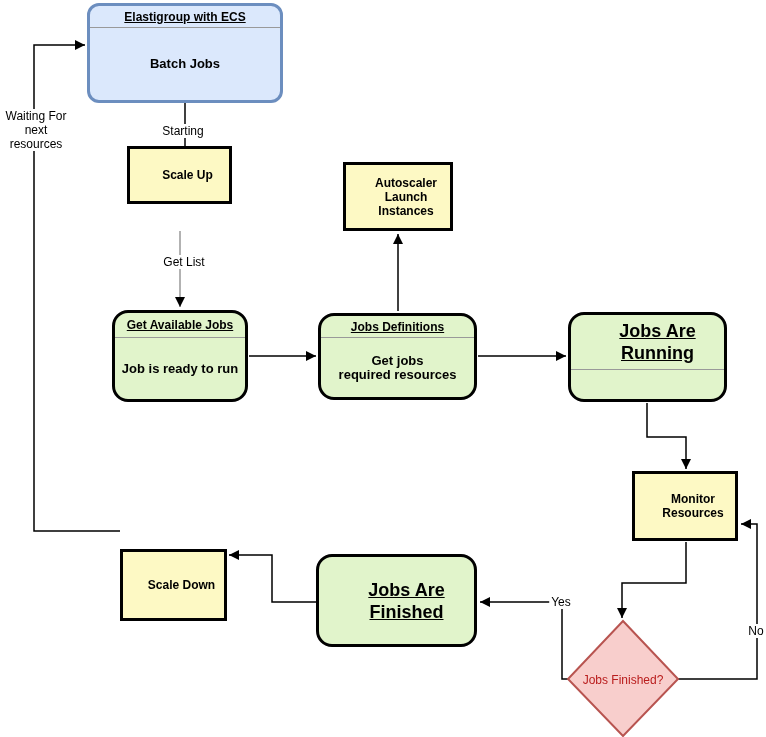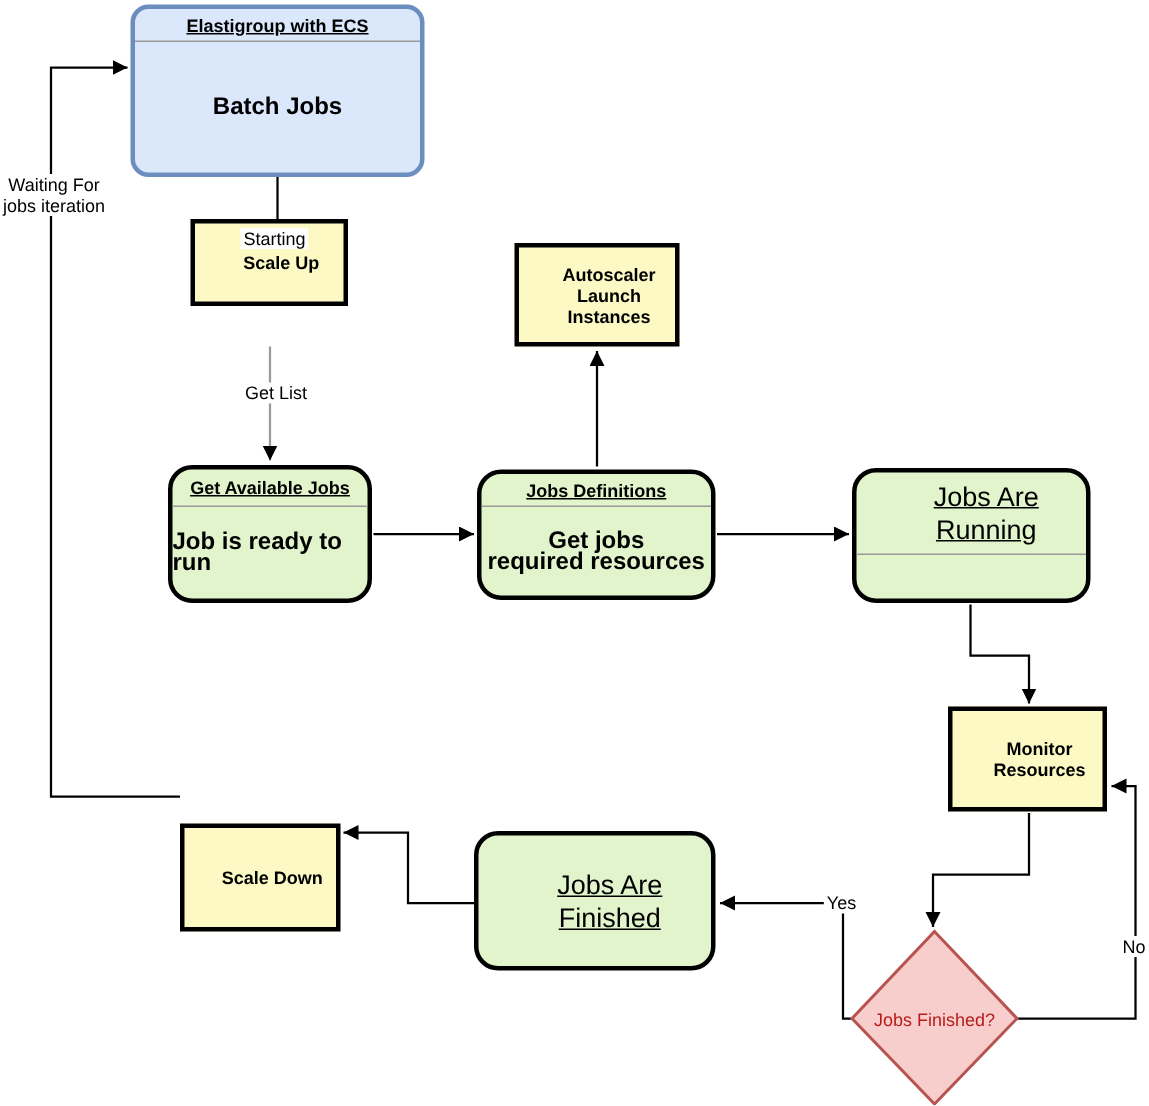--- a/index.html
+++ b/index.html
@@ -3,27 +3,27 @@
 <meta charset="utf-8">
 <style>
   html,body{margin:0;padding:0;background:#ffffff;}
   body{font-family:"Liberation Sans","DejaVu Sans",sans-serif;}
   .canvas{position:relative;width:766px;height:737px;background:#ffffff;overflow:hidden;}
   .wires{position:absolute;left:0;top:0;}
   .node{position:absolute;box-sizing:border-box;display:flex;flex-direction:column;color:#000;}
   .node .hdr{display:flex;align-items:center;justify-content:center;border-bottom:1px solid #999;
              font-weight:bold;font-size:12px;text-decoration:underline;text-align:center;}
   .node .bdy{flex:1;display:flex;flex-direction:column;align-items:center;justify-content:center;
-             font-weight:bold;font-size:16px;text-align:left;line-height:14px;}
+             font-weight:bold;font-size:13px;text-align:left;line-height:14px;}
   .proc{background:#fdf9c4;border:3.5px solid #000;align-items:center;justify-content:center;
         font-weight:bold;font-size:12px;text-align:center;line-height:14px;padding-left:16px;}
   .state{background:#e1f4cb;border:3.5px solid #000;border-radius:16px;}
   .start{background:#dbe8fc;border:3px solid #6c8ebf;border-radius:12px;}
   .bigtitle{flex:1;display:flex;flex-direction:column;align-items:center;justify-content:center;
-            font-weight:normal;font-size:18px;line-height:22px;text-decoration:underline;text-align:center;padding-left:20px;}
+            font-weight:bold;font-size:18px;line-height:22px;text-decoration:underline;text-align:center;padding-left:20px;}
   .elabel{position:absolute;transform:translate(-50%,-50%);background:#ffffff;font-size:12px;
           line-height:14px;text-align:center;padding:0 2px;white-space:nowrap;color:#000;}
   .elabel.multi{white-space:normal;width:76px;}
   .dlabel{position:absolute;transform:translate(-50%,-50%);font-size:12px;color:#b91c1c;white-space:nowrap;}
 </style>
 </head>
 <body>
 
 <div class="canvas">
 
@@ -42,21 +42,21 @@
     <polyline points="647,403 647,437 686,437 686,469" fill="none" stroke="#000" stroke-width="1.5" marker-end="url(#arrow)"></polyline>
     <polyline points="686,542 686,583 622,583 622,618" fill="none" stroke="#000" stroke-width="1.5" marker-end="url(#arrow)"></polyline>
     <polyline points="568,679 562,679 562,602 480,602" fill="none" stroke="#000" stroke-width="1.5" marker-end="url(#arrow)"></polyline>
     <polyline points="678,679 757,679 757,524 741,524" fill="none" stroke="#000" stroke-width="1.5" marker-end="url(#arrow)"></polyline>
     <polyline points="316,602 272,602 272,555 229,555" fill="none" stroke="#000" stroke-width="1.5" marker-end="url(#arrow)"></polyline>
     <polyline points="120,531 34,531 34,45 85,45" fill="none" stroke="#000" stroke-width="1.5" marker-end="url(#arrow)"></polyline>
 
     <polygon points="623,621 678,679 623,736 568,679" fill="#f8cecc" stroke="#b85450" stroke-width="2"></polygon>
   </svg>
 
-  <div class="node start" style="left:87px;top:3px;width:196px;height:115px;">
+  <div class="node start" style="left:87px;top:3px;width:196px;height:100px;">
     <div class="hdr" style="height:21px;border-bottom-color:#999;">Elastigroup with ECS</div>
     <div class="bdy">
       <span>Batch Jobs</span>
     </div>
   </div>
 
   <div class="node proc" style="left:127px;top:146px;width:105px;height:58px;">
     <span>Scale Up</span>
   </div>
 
@@ -100,22 +100,22 @@
       <span>Finished</span>
     </div>
   </div>
 
   <div class="node proc" style="left:120px;top:549px;width:107px;height:72px;">
     <span>Scale Down</span>
   </div>
 
   <div class="dlabel" style="left:623px;top:680px;">Jobs Finished?</div>
 
-  <div class="elabel" style="left:183px;top:131px;margin-top:28px;">Starting</div>
+  <div class="elabel" style="left:183px;top:131px;">Starting</div>
   <div class="elabel" style="left:184px;top:262px;text-align:right;">Get List</div>
   <div class="elabel multi" style="left:36px;top:130px;">
     <span>Waiting For</span><br>
-    <span>jobs iteration</span>
+    <span>next resources</span>
   </div>
   <div class="elabel" style="left:561px;top:602px;">Yes</div>
   <div class="elabel" style="left:756px;top:631px;">No</div>
 
 </div>
 
 </body></html>

